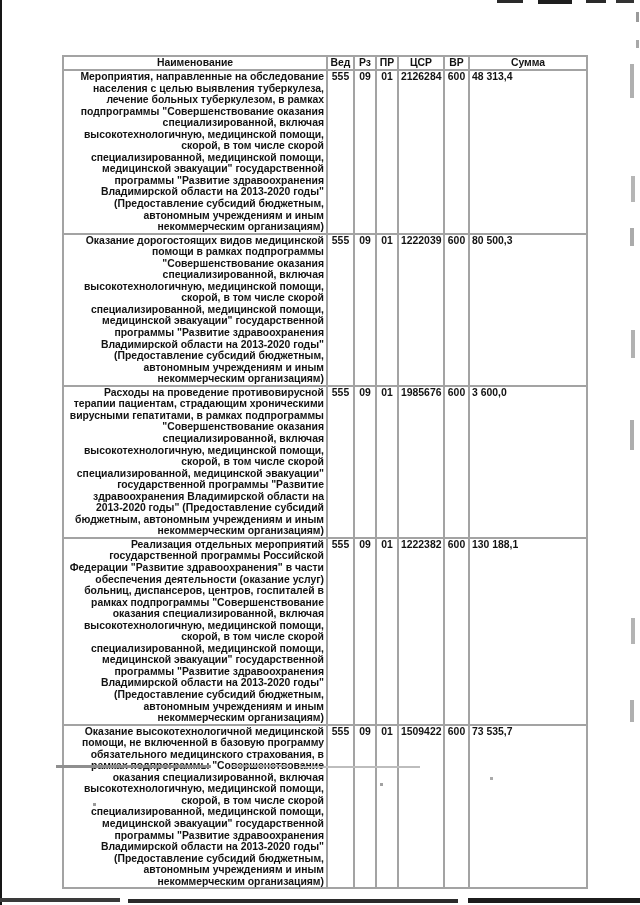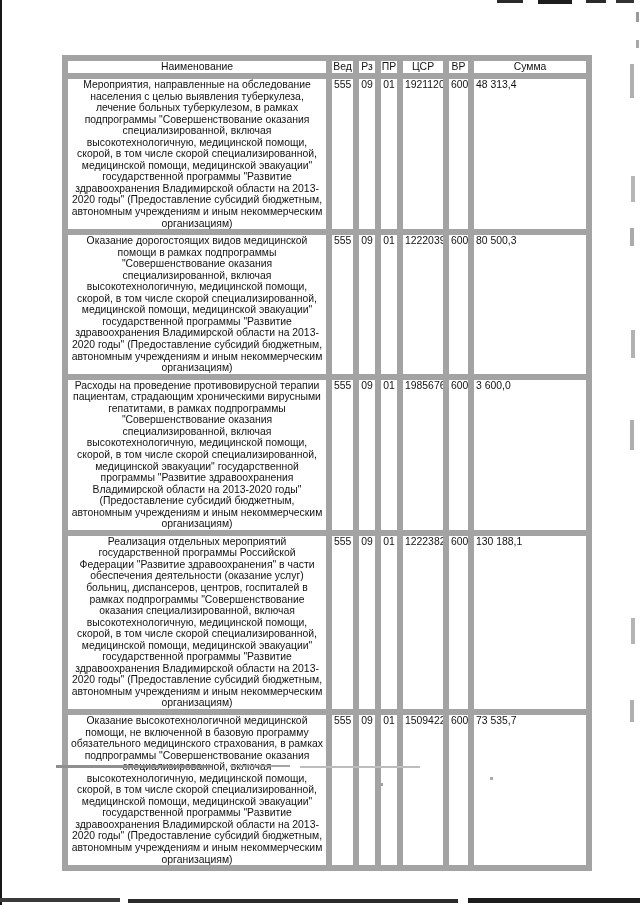--- a/index.html
+++ b/index.html
@@ -23,30 +23,30 @@
     border:2px solid #000;
   }
   table.doc-table col.c-name{width:264px;}
   table.doc-table col.c-ved{width:27px;}
   table.doc-table col.c-rz{width:22px;}
   table.doc-table col.c-pr{width:22px;}
   table.doc-table col.c-csr{width:46px;}
   table.doc-table col.c-vr{width:25px;}
   table.doc-table col.c-sum{width:118px;}
   table.doc-table th, table.doc-table td{
-    border:6px solid #a3a3a3;
+    border:2px solid #a3a3a3;
     vertical-align:top;
     padding:0 2px;
-    font-weight:normal;
+    font-weight:bold;
     overflow:hidden;
   }
   table.doc-table th{
     text-align:center;height:12px;padding:0;
   }
-  td.name-cell{padding:1px 2px 0 3px;text-align:center;}
+  td.name-cell{padding:1px 2px 0 3px;text-align:right;}
   td.num-cell{text-align:center;padding-top:1px;}
   td.sum-cell{text-align:left;padding-top:1px;}
   
   .artifact{position:absolute;pointer-events:none;}
   .edge-left{left:0;top:0;width:2px;height:905px;background:#161616;}
   .edge-bottom-1{left:0;top:898px;width:120px;height:4px;background:#3a3a3a;}
   .edge-bottom-2{left:128px;top:899px;width:330px;height:4px;background:#2b2b2b;}
   .edge-bottom-3{left:468px;top:898px;width:172px;height:5px;background:#1c1c1c;}
   .top-dash-1{left:497px;top:0;width:26px;height:3px;background:#2a2a2a;}
   .top-dash-2{left:538px;top:0;width:34px;height:4px;background:#1e1e1e;}
@@ -94,21 +94,21 @@
         <th>ВР</th>
         <th>Сумма</th>
       </tr>
     </thead>
     <tbody>
       <tr style="height:144px;">
         <td class="name-cell">Мероприятия, направленные на обследование населения с целью выявления туберкулеза, лечение больных туберкулезом, в рамках подпрограммы "Совершенствование оказания специализированной, включая высокотехнологичную, медицинской помощи, скорой, в том числе скорой специализированной, медицинской помощи, медицинской эвакуации" государственной программы "Развитие здравоохранения Владимирской области на 2013-2020 годы" (Предоставление субсидий бюджетным, автономным учреждениям и иным некоммерческим организациям)</td>
         <td class="num-cell">555</td>
         <td class="num-cell">09</td>
         <td class="num-cell">01</td>
-        <td class="num-cell">1921120</td>
+        <td class="num-cell">2126284</td>
         <td class="num-cell">600</td>
         <td class="sum-cell">48 313,4</td>
       </tr>
       <tr style="height:114px;">
         <td class="name-cell">Оказание дорогостоящих видов медицинской помощи  в рамках подпрограммы "Совершенствование оказания специализированной, включая высокотехнологичную, медицинской помощи, скорой, в том числе скорой специализированной, медицинской помощи, медицинской эвакуации" государственной программы "Развитие здравоохранения Владимирской области на 2013-2020 годы" (Предоставление субсидий бюджетным, автономным учреждениям и иным некоммерческим организациям)</td>
         <td class="num-cell">555</td>
         <td class="num-cell">09</td>
         <td class="num-cell">01</td>
         <td class="num-cell">1222039</td>
         <td class="num-cell">600</td>

